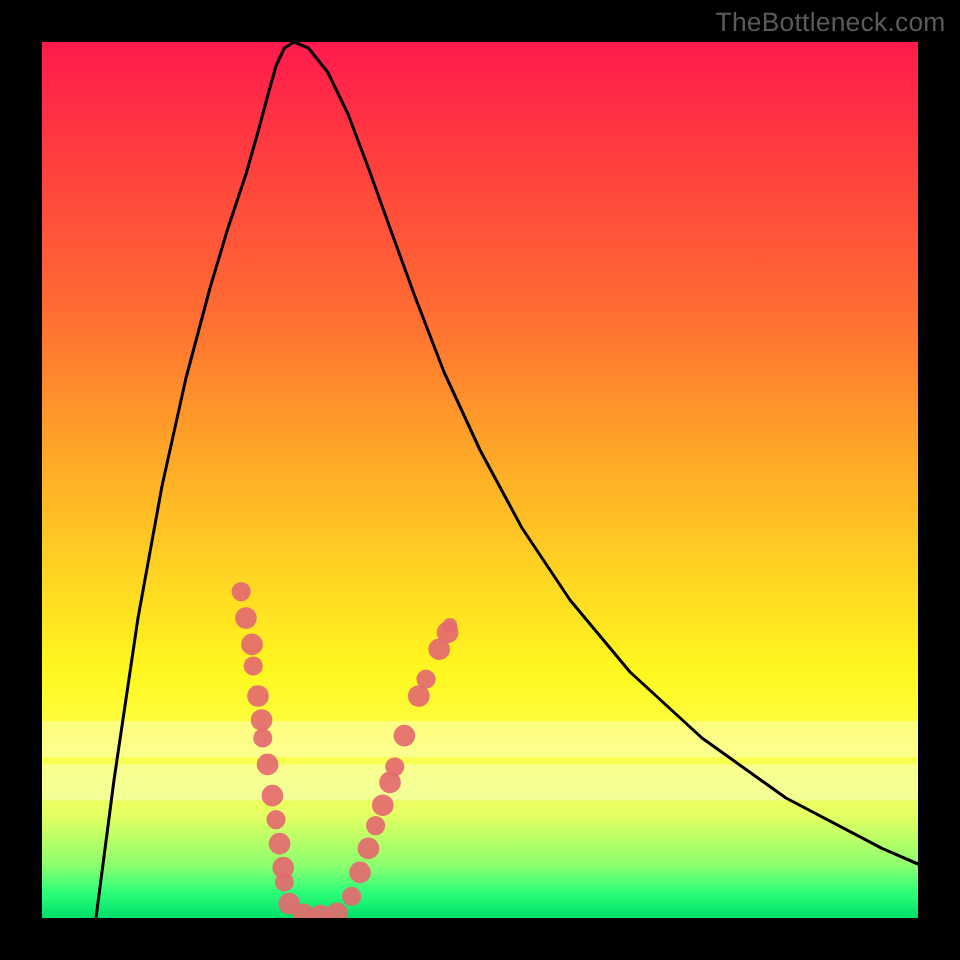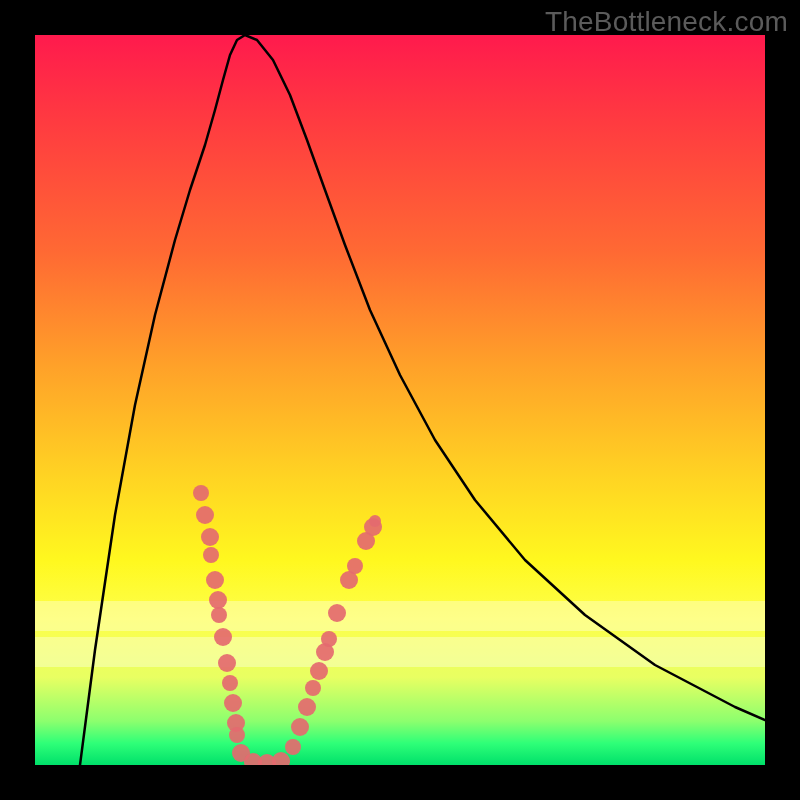--- a/index.html
+++ b/index.html
@@ -46,21 +46,21 @@
     position: absolute;
     left: 0;
     width: 730px;
     background: rgba(255,255,255,0.35);
   }
   .watermark {
     position: absolute;
     top: 6px;
     right: 12px;
     color: #5b5b5b;
-    font-size: 28px;
+    font-size: 22px;
     font-weight: 500;
     letter-spacing: 0.2px;
     user-select: none;
     text-align: right;
   }
 </style>
 </head>
 <body>
 
 <div class="frame">

